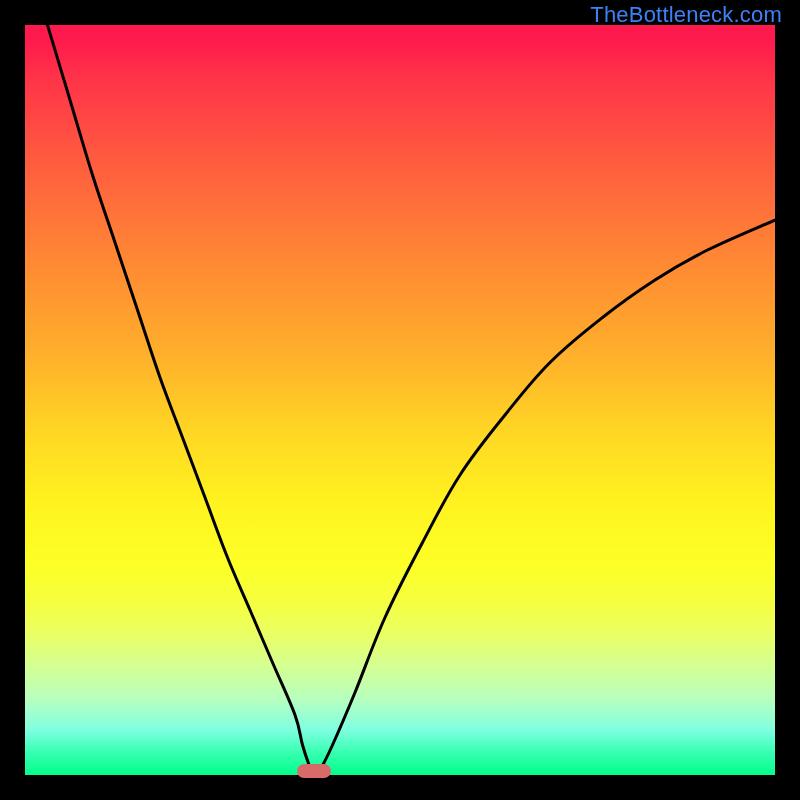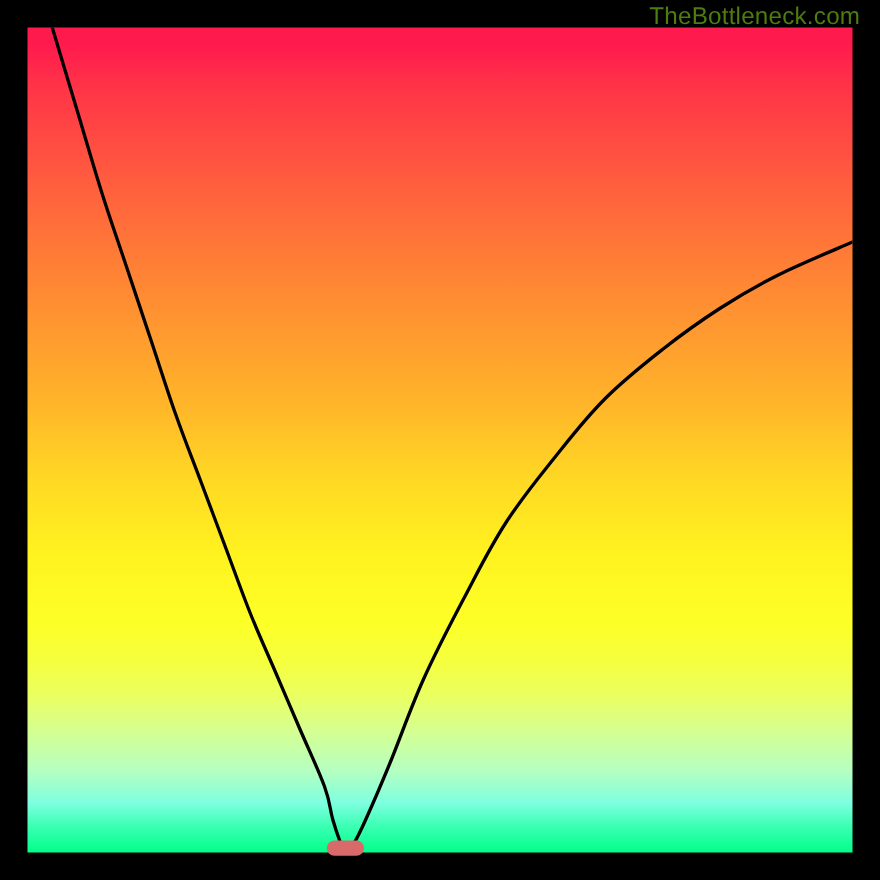--- a/index.html
+++ b/index.html
@@ -33,21 +33,21 @@
       #b6ffc0 90%,
       #7effe0 94%,
       #37ffb1 97%,
       #02ff8a 100%
     );
   }
   .watermark {
     position: absolute;
     top: 2px;
     right: 18px;
-    color: #4d7c0f;
+    color: #3b82f6;
     font-size: 22px;
     font-weight: 500;
     letter-spacing: 0.2px;
     z-index: 5;
   }
   svg.curve {
     position: absolute;
     left: 0;
     top: 0;
     width: 750px;

